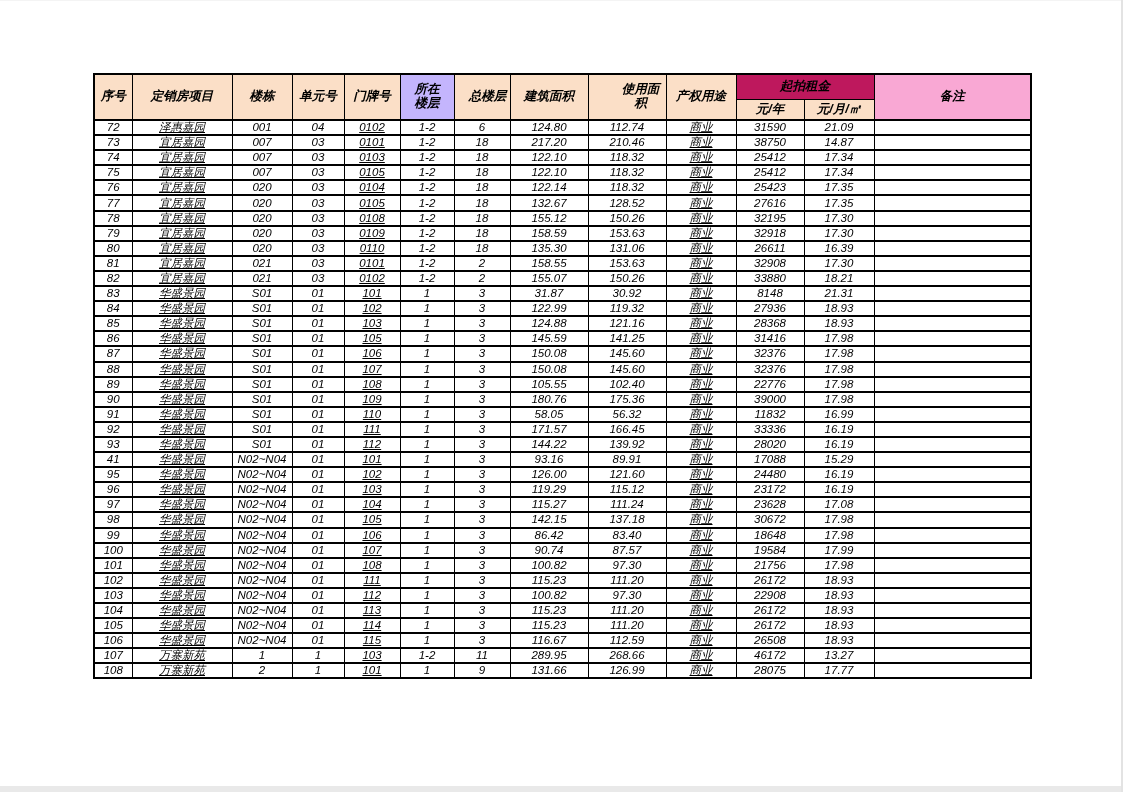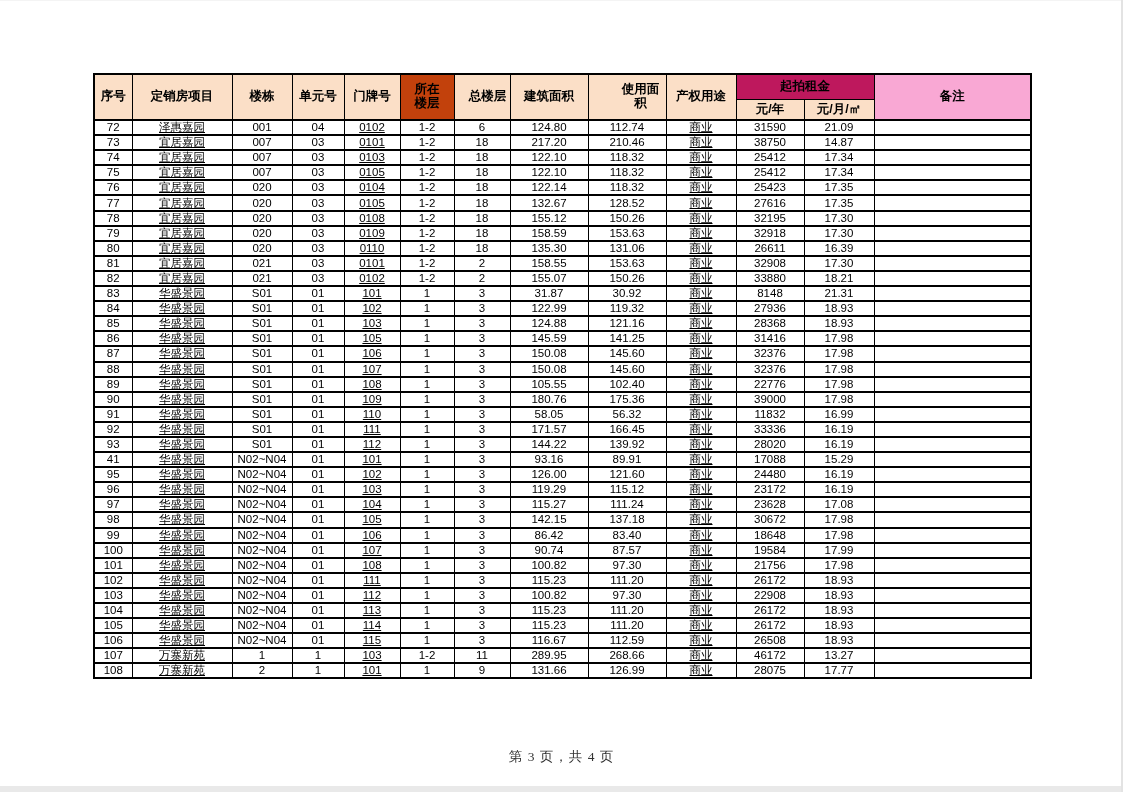--- a/index.html
+++ b/index.html
@@ -1,19 +1,20 @@
 <!DOCTYPE html>
 <html><head>
 <meta charset="utf-8">
 <style>
   html,body{margin:0;padding:0;background:#ffffff;}
   .screen{
     position:relative;width:1123px;height:792px;background:#ffffff;overflow:hidden;
     font-family:"Liberation Sans","DejaVu Sans",sans-serif;
     box-shadow:inset -2px 0 0 #e3e3e3, inset 0 -6px 0 #e9e9e9, inset 0 1px 0 #f4f4f4;
+    font-style:italic;
   }
   table.rental{
     position:absolute;left:93px;top:73px;width:937px;
     border-collapse:collapse;table-layout:fixed;
     border:2px solid #000;
   }
   th,td{
     border:1px solid #000;
     text-align:center;vertical-align:middle;
     overflow:hidden;white-space:nowrap;
@@ -59,21 +60,21 @@
         <col style="width:70px">
       <col style="width:157px">
     </colgroup>
     <thead>
       <tr class="h1">
         <th rowspan="2" style="background: rgb(251, 223, 199);">序号</th>
         <th rowspan="2" style="background: rgb(251, 223, 199);">定销房项目</th>
         <th rowspan="2" style="background: rgb(251, 223, 199);">楼栋</th>
         <th rowspan="2" style="background: rgb(251, 223, 199);">单元号</th>
         <th rowspan="2" style="background: rgb(251, 223, 199);">门牌号</th>
-        <th rowspan="2" style="background: #c2410c; margin-top: 28px;">所在
+        <th rowspan="2" style="background: #c4b5fd; margin-top: 28px;">所在
 楼层</th>
         <th rowspan="2" style="background: rgb(251, 223, 199); padding-left: 12px;">总楼层</th>
         <th rowspan="2" style="background: rgb(251, 223, 199);">建筑面积</th>
         <th rowspan="2" style="background: rgb(251, 223, 199); padding-left: 28px;">使用面积</th>
         <th rowspan="2" style="background: rgb(251, 223, 199);">产权用途</th>
         <th colspan="2" style="background: #be185d; margin-top: 21px;">起拍租金</th>
         <th rowspan="2" style="background: #f9a8d4;">备注</th>
       </tr>
       <tr class="h2">
         <th style="background: rgb(251, 223, 199);">元/年</th>
@@ -632,15 +633,14 @@
           <td>131.66</td>
           <td>126.99</td>
           <td class="u">商业</td>
           <td>28075</td>
           <td>17.77</td>
           <td></td>
         </tr>
       </tbody>
   </table>
 
-  <div class="footer">第 3 页，共 4 页</div>
 
 </div>
 
 </body></html>

